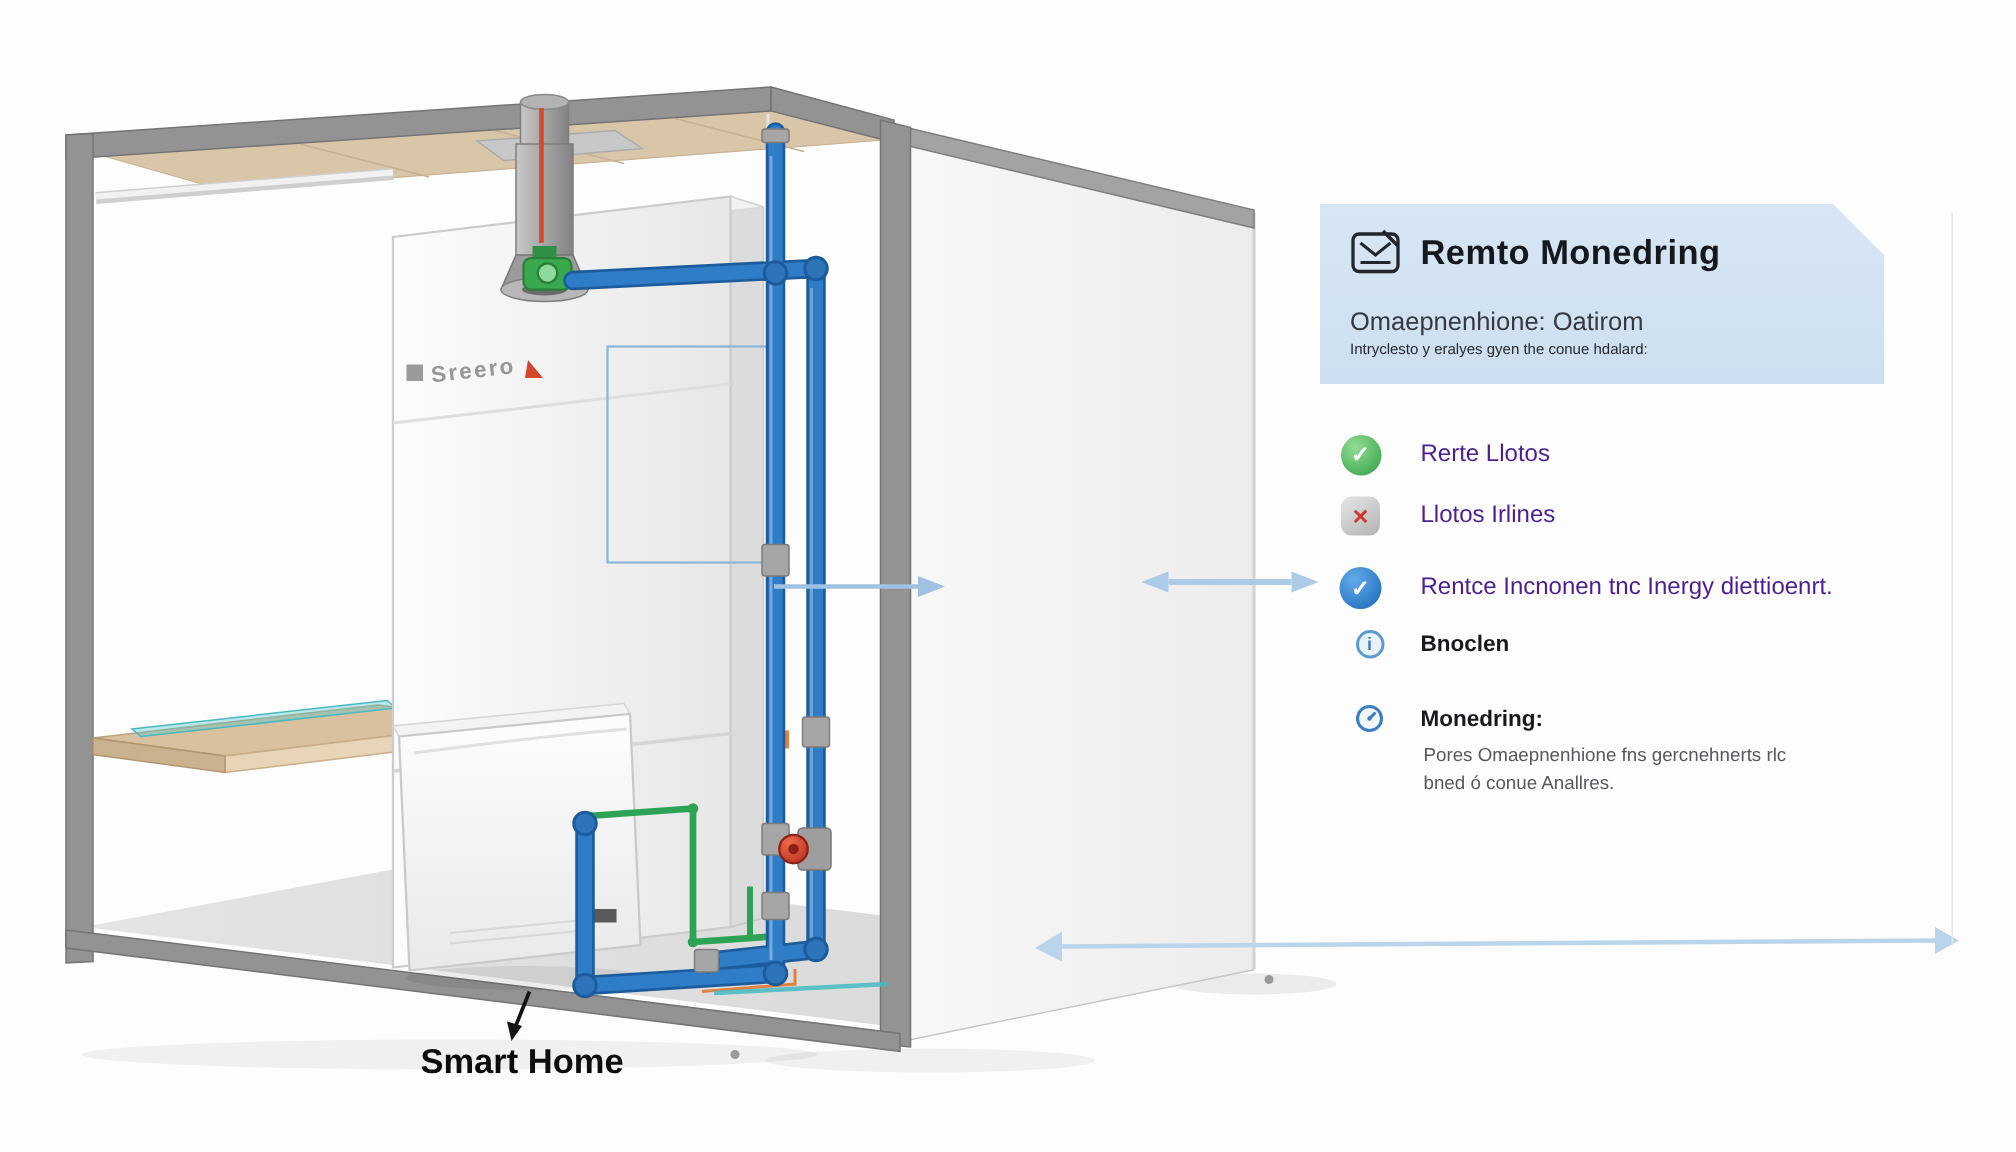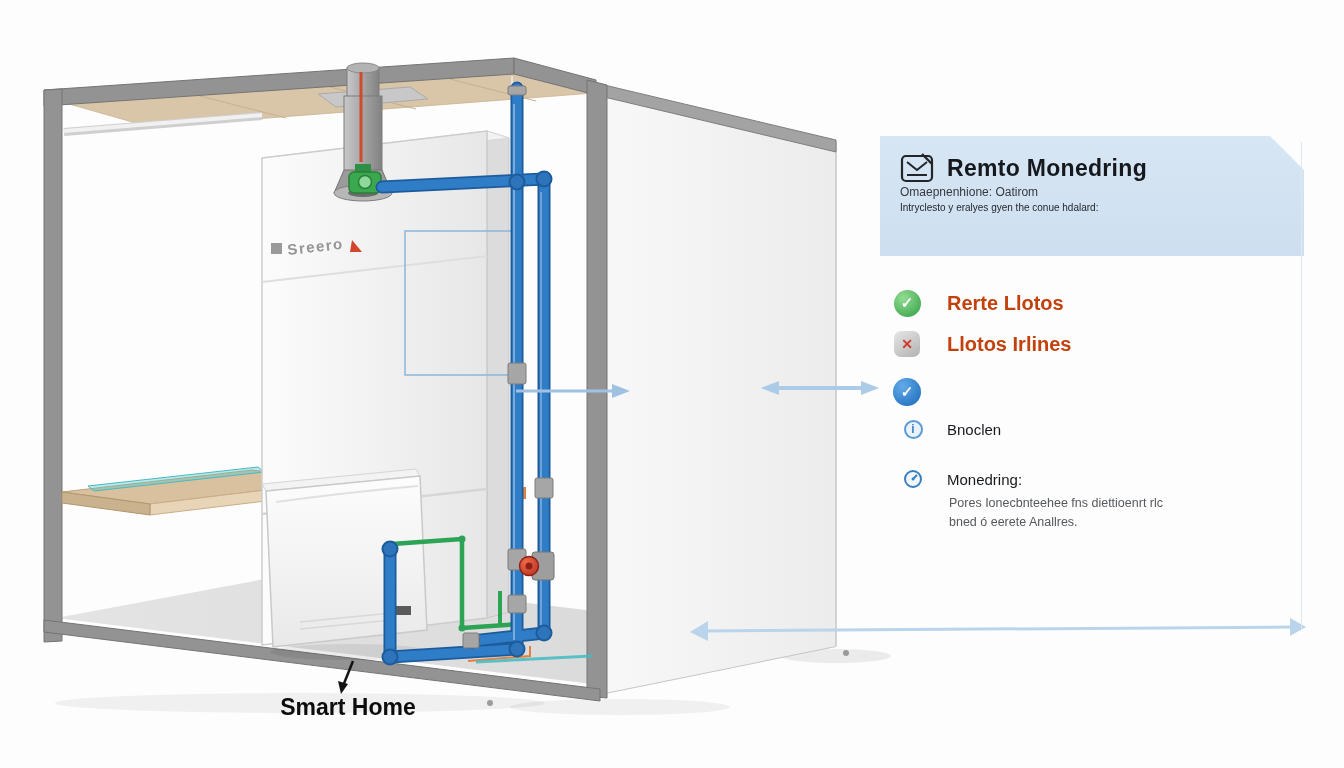--- a/index.html
+++ b/index.html
@@ -1,38 +1,38 @@
 <!DOCTYPE html>
 <html><head>
 <meta charset="utf-8">
 <style>
   html,body{margin:0;padding:0;background:#ffffff;}
   .canvas{position:relative;width:1344px;height:768px;background:#fdfdfd;overflow:hidden;
           font-family:"Liberation Sans",sans-serif;}
   svg.scene{position:absolute;left:0;top:0;display:block;}
 
   
-  .panel-header{position:absolute;left:880px;top:136px;width:424px;height:120px;
+  .panel-header{position:absolute;left:880px;top:136px;width:376px;height:120px;
     background:linear-gradient(180deg,#d7e6f4,#cddff0);
     clip-path:polygon(0 0,calc(100% - 34px) 0,100% 34px,100% 100%,0 100%);
     padding:15px 20px;box-sizing:border-box;}
   .title-row{display:flex;align-items:center;gap:13px;}
   .hdr-icon{width:34px;height:34px;flex:0 0 auto;}
   .hdr-icon svg{display:block;}
   .panel-title{font-size:23px;font-weight:700;color:#15181c;letter-spacing:.3px;}
-  .panel-sub{font-size:12px;color:#35393f;margin-top:0;}
+  .panel-sub{font-size:17px;color:#35393f;margin-top:20px;}
   .panel-sub2{font-size:10px;color:#24282d;margin-top:3px;}
 
   .lrow{position:absolute;display:flex;align-items:center;height:28px;}
   .lrow-lg{left:893px;gap:26px;}
   .lrow-sm{left:903px;gap:24px;}
   .iwrap{width:28px;display:flex;justify-content:center;align-items:center;flex:0 0 auto;}
   .iwrap-sm{width:20px;display:flex;justify-content:center;align-items:center;flex:0 0 auto;}
-  .ltext{font-size:20px;color:#c2410c;font-weight:700;}
-  .ltext-sm{font-size:15px;color:#16191d;font-weight:400;}
+  .ltext{font-size:16px;color:#4c1d95;font-weight:400;}
+  .ltext-sm{font-size:15px;color:#16191d;font-weight:700;}
 
   .ic{display:flex;align-items:center;justify-content:center;color:#fff;font-weight:700;}
   .ic-green{width:27px;height:27px;border-radius:50%;
     background:radial-gradient(circle at 35% 30%,#93dd93,#2f9e43);font-size:15px;}
   .ic-gray{width:26px;height:26px;border-radius:7px;
     background:linear-gradient(145deg,#e6e6e6,#b2b2b2);color:#cf3a2c;font-size:14px;font-weight:900;}
   .ic-blue{width:28px;height:28px;border-radius:50%;
     background:radial-gradient(circle at 35% 30%,#63abe9,#1767b8);font-size:15px;}
   .ic-info{width:19px;height:19px;border-radius:50%;border:2px solid #5b9bd5;
     background:#eaf3fb;color:#3f83c4;font-size:12px;font-weight:700;box-sizing:border-box;}
@@ -260,20 +260,21 @@
         </span>
       </span>
     <span class="ltext">Llotos Irlines</span>
   </div>
   <div class="lrow lrow-lg" style="top:378px">
     <span class="iwrap">
         <span class="ic ic-blue">
           <span>✓</span>
         </span>
       </span>
+    <span class="ltext">Rentce Incnonen tnc Inergy diettioenrt.</span>
   </div>
 
   <div class="lrow lrow-sm" style="top:415px">
     <span class="iwrap-sm">
         <span class="ic ic-info">
           <span>i</span>
         </span>
       </span>
     <span class="ltext-sm">Bnoclen</span>
   </div>
@@ -284,18 +285,18 @@
           <circle cx="10" cy="10" r="8" fill="#f2f7fc" stroke="#3a7fc1" stroke-width="2"></circle>
           <line x1="10" y1="10" x2="14" y2="6" stroke="#3a7fc1" stroke-width="2"></line>
           <circle cx="10" cy="10" r="1.5" fill="#3a7fc1"></circle>
         </svg>
       </span>
     </span>
     <span class="ltext-sm">Monedring:</span>
   </div>
 
   <div class="para">
-    <div>Pores Ionecbnteehee fns diettioenrt rlc</div>
-    <div>bned ó eerete Anallres.</div>
+    <div>Pores Omaepnenhione fns gercnehnerts rlc</div>
+    <div>bned ó conue Anallres.</div>
   </div>
 
   <div class="vline"></div>
 </div>
 
 </body></html>

